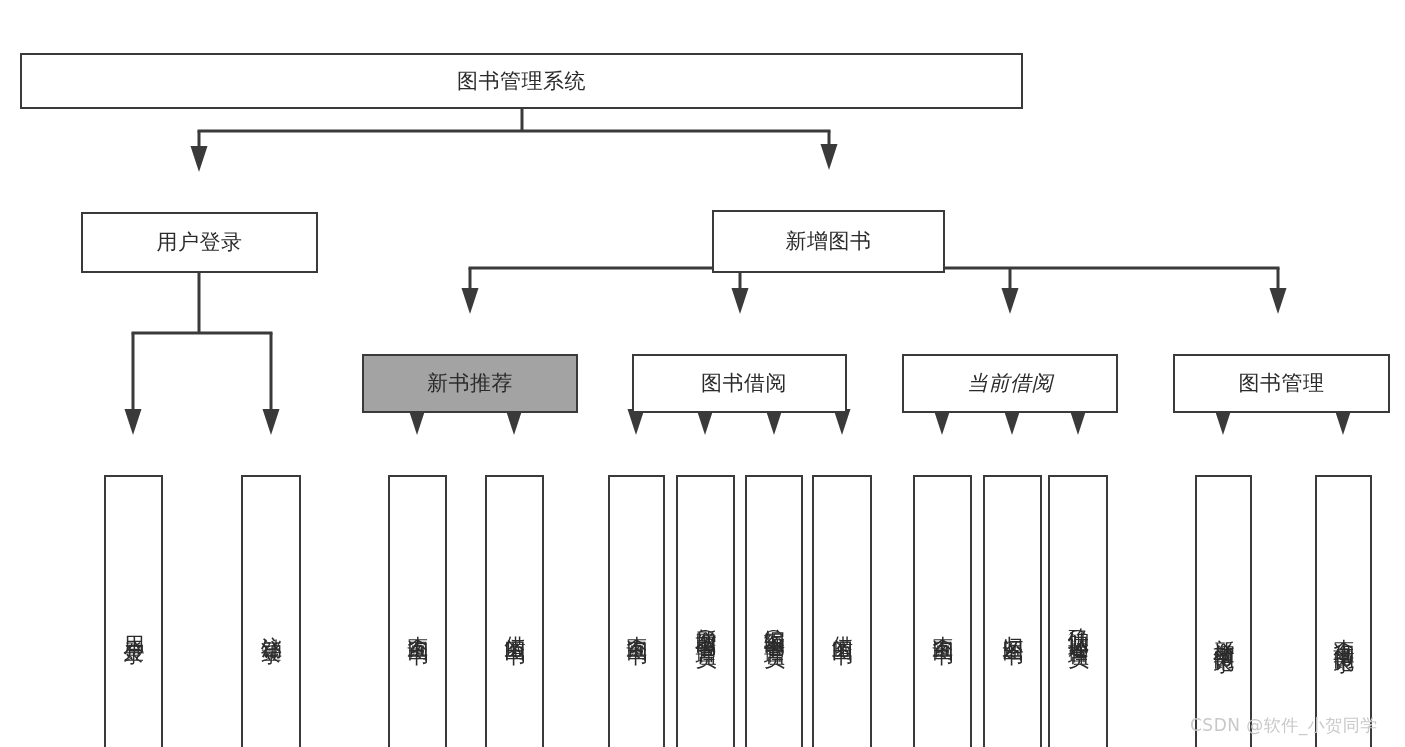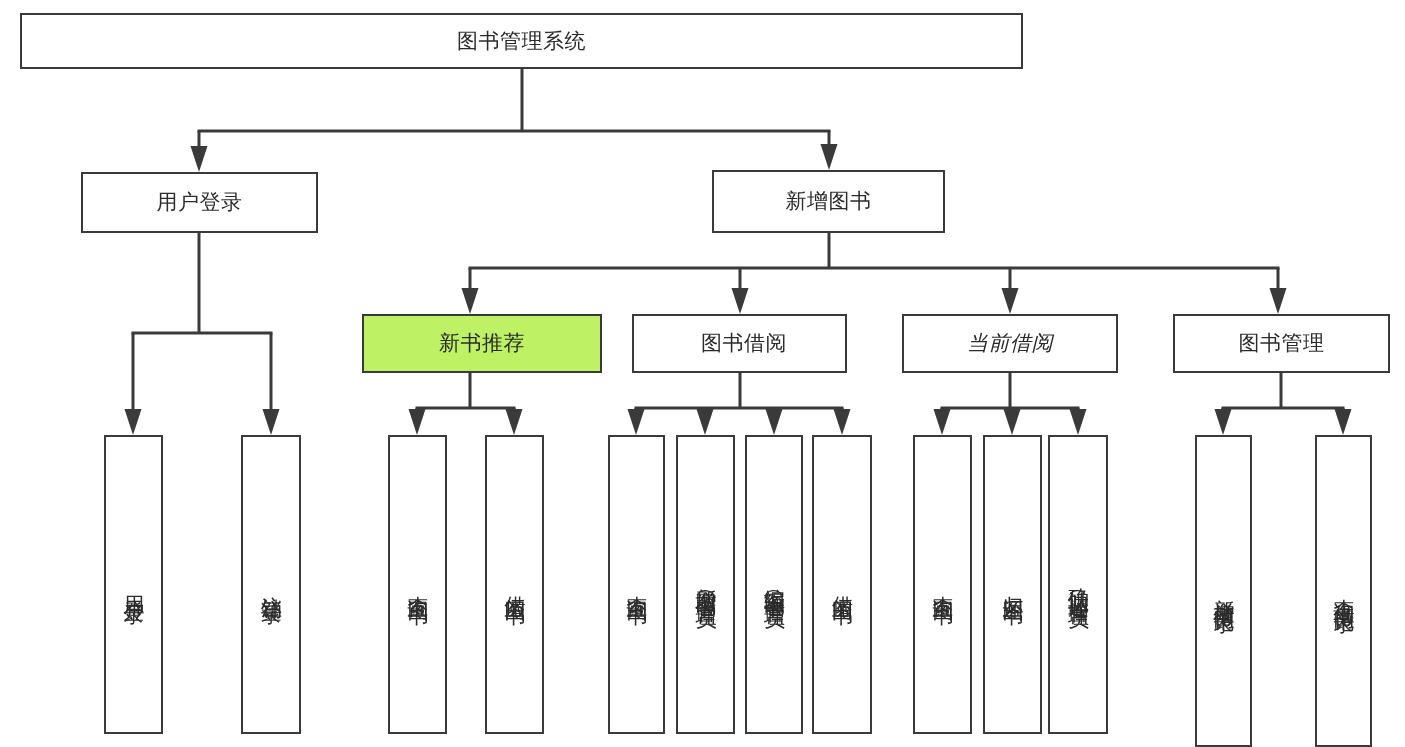--- a/index.html
+++ b/index.html
@@ -26,20 +26,21 @@
   }
   .node {
     position: absolute;
     box-sizing: border-box;
     background: #ffffff;
     border: 2px solid #3a3a3a;
     display: flex;
     align-items: center;
     justify-content: center;
     overflow: hidden;
+    margin-top: 40px;
   }
   .node-label {
     font-size: 21px;
     color: #2b2b2b;
     line-height: 1.18;
     white-space: nowrap;
     letter-spacing: 0.5px;
   }
   .node.vertical {
     align-items: center;
@@ -126,21 +127,21 @@
   <div id="nodes">
       <div class="node" style="left: 20px; top: 13px; width: 1003px; height: 56px; border-color: rgb(58, 58, 58); background: rgb(255, 255, 255);">
         <span class="node-label" style="color: rgb(43, 43, 43);">图书管理系统</span>
       </div>
       <div class="node" style="left: 81px; top: 172px; width: 237px; height: 61px; border-color: rgb(58, 58, 58); background: rgb(255, 255, 255);">
         <span class="node-label" style="color: rgb(43, 43, 43);">用户登录</span>
       </div>
       <div class="node" style="left: 712px; top: 170px; width: 233px; height: 63px; border-color: rgb(58, 58, 58); background: rgb(255, 255, 255);">
         <span class="node-label" style="color: rgb(43, 43, 43);">新增图书</span>
       </div>
-      <div class="node" style="left: 362px; top: 314px; width: 240px; height: 59px; border-color: rgb(58, 58, 58); background: #bef264;">
+      <div class="node" style="left: 362px; top: 314px; width: 216px; height: 59px; border-color: rgb(58, 58, 58); background: #a3a3a3;">
         <span class="node-label" style="color: rgb(43, 43, 43);">新书推荐</span>
       </div>
       <div class="node" style="left: 632px; top: 314px; width: 215px; height: 59px; border-color: rgb(58, 58, 58); background: rgb(255, 255, 255); padding-left: 9px;">
         <span class="node-label" style="color: rgb(43, 43, 43);">图书借阅</span>
       </div>
       <div class="node" style="left: 902px; top: 314px; width: 216px; height: 59px; border-color: rgb(58, 58, 58); background: rgb(255, 255, 255); font-style: italic;">
         <span class="node-label" style="color: rgb(43, 43, 43);">当前借阅</span>
       </div>
       <div class="node" style="left: 1173px; top: 314px; width: 217px; height: 59px; border-color: rgb(58, 58, 58); background: rgb(255, 255, 255);">
         <span class="node-label" style="color: rgb(43, 43, 43);">图书管理</span>
@@ -179,14 +180,15 @@
         <span class="node-label" style="color: rgb(43, 43, 43);">确认归还（管理员）</span>
       </div>
       <div class="node vertical" style="left: 1195px; top: 435px; width: 57px; height: 312px; border-color: rgb(58, 58, 58); background: rgb(255, 255, 255);">
         <span class="node-label" style="color: rgb(43, 43, 43);">新增借阅记录</span>
       </div>
       <div class="node vertical" style="left: 1315px; top: 435px; width: 57px; height: 312px; border-color: rgb(58, 58, 58); background: rgb(255, 255, 255);">
         <span class="node-label" style="color: rgb(43, 43, 43);">查询借阅记录</span>
       </div>
     </div>
 
+  <div class="watermark" style="left: 1190px; top: 714px; color: rgb(201, 201, 201);">CSDN @软件_小贺同学</div>
 
 </div>
 
 </body></html>

